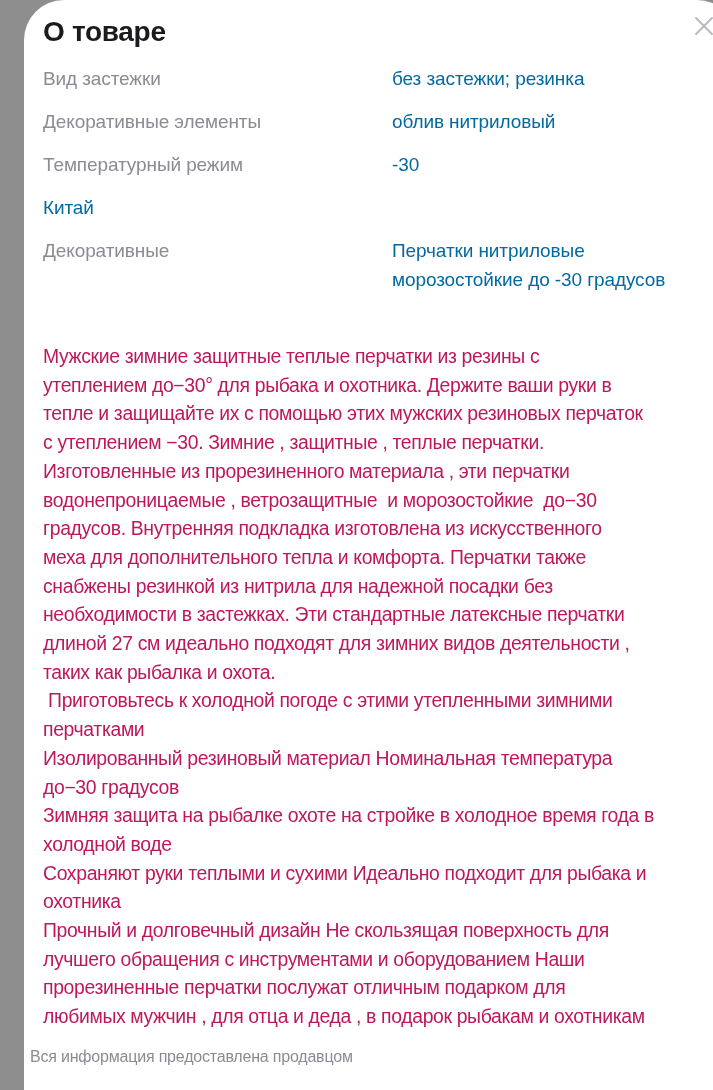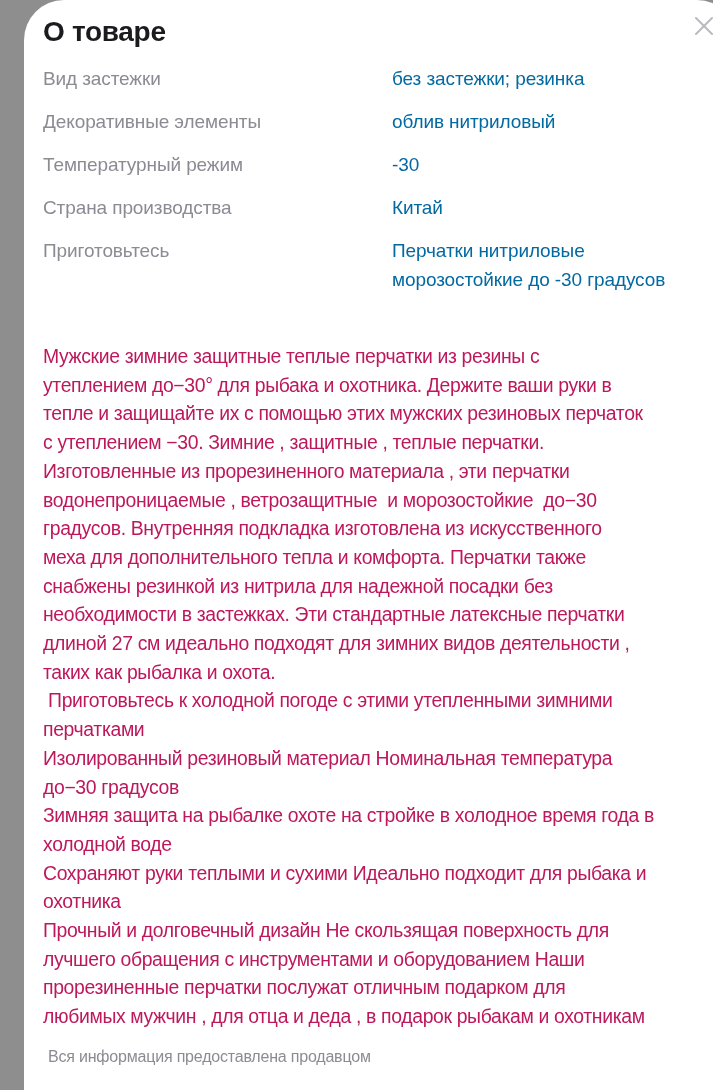--- a/index.html
+++ b/index.html
@@ -78,21 +78,21 @@
     top: 342px;
     width: 685px;
     font-size: 19.4px;
     line-height: 28.7px;
     color: #be185d;
     letter-spacing: -0.35px;
     white-space: pre-wrap;
   }
   .footer-note {
     position: absolute;
-    left: 24px;
+    left: 6px;
     top: 1045px;
     font-size: 16px;
     line-height: 24px;
     color: #8b8b93;
     letter-spacing: -0.2px;
   }
 </style>
 </head>
 <body>
 
@@ -114,25 +114,24 @@
     </div>
     <div class="spec-row">
       <div class="spec-label">Декоративные элементы</div>
       <div class="spec-value">облив нитриловый</div>
     </div>
     <div class="spec-row">
       <div class="spec-label">Температурный режим</div>
       <div class="spec-value">-30</div>
     </div>
     <div class="spec-row">
-      <div class="spec-label">Страна производства</div>
       <div class="spec-value">Китай</div>
     </div>
     <div class="spec-row">
-      <div class="spec-label">Приготовьтесь</div>
+      <div class="spec-label">Декоративные</div>
       <div class="spec-value">Перчатки нитриловые
 морозостойкие до -30 градусов</div>
     </div>
   </div>
 
   <div class="description" id="desc"><div>Мужские зимние защитные теплые перчатки из резины с</div><div>утеплением до−30° для рыбака и охотника. Держите ваши руки в</div><div>тепле и защищайте их с помощью этих мужских резиновых перчаток</div><div>с утеплением −30. Зимние , защитные , теплые перчатки.</div><div>Изготовленные из прорезиненного материала , эти перчатки</div><div>водонепроницаемые , ветрозащитные  и морозостойкие  до−30</div><div>градусов. Внутренняя подкладка изготовлена из искусственного</div><div>меха для дополнительного тепла и комфорта. Перчатки также</div><div>снабжены резинкой из нитрила для надежной посадки без</div><div>необходимости в застежках. Эти стандартные латексные перчатки</div><div>длиной 27 см идеально подходят для зимних видов деятельности ,</div><div>таких как рыбалка и охота.</div><div> Приготовьтесь к холодной погоде с этими утепленными зимними</div><div>перчатками</div><div>Изолированный резиновый материал Номинальная температура</div><div>до−30 градусов</div><div>Зимняя защита на рыбалке охоте на стройке в холодное время года в</div><div>холодной воде</div><div>Сохраняют руки теплыми и сухими Идеально подходит для рыбака и</div><div>охотника</div><div>Прочный и долговечный дизайн Не скользящая поверхность для</div><div>лучшего обращения с инструментами и оборудованием Наши</div><div>прорезиненные перчатки послужат отличным подарком для</div><div>любимых мужчин , для отца и деда , в подарок рыбакам и охотникам</div></div>
 
   <div class="footer-note">Вся информация предоставлена продавцом</div>
 
 </div>

